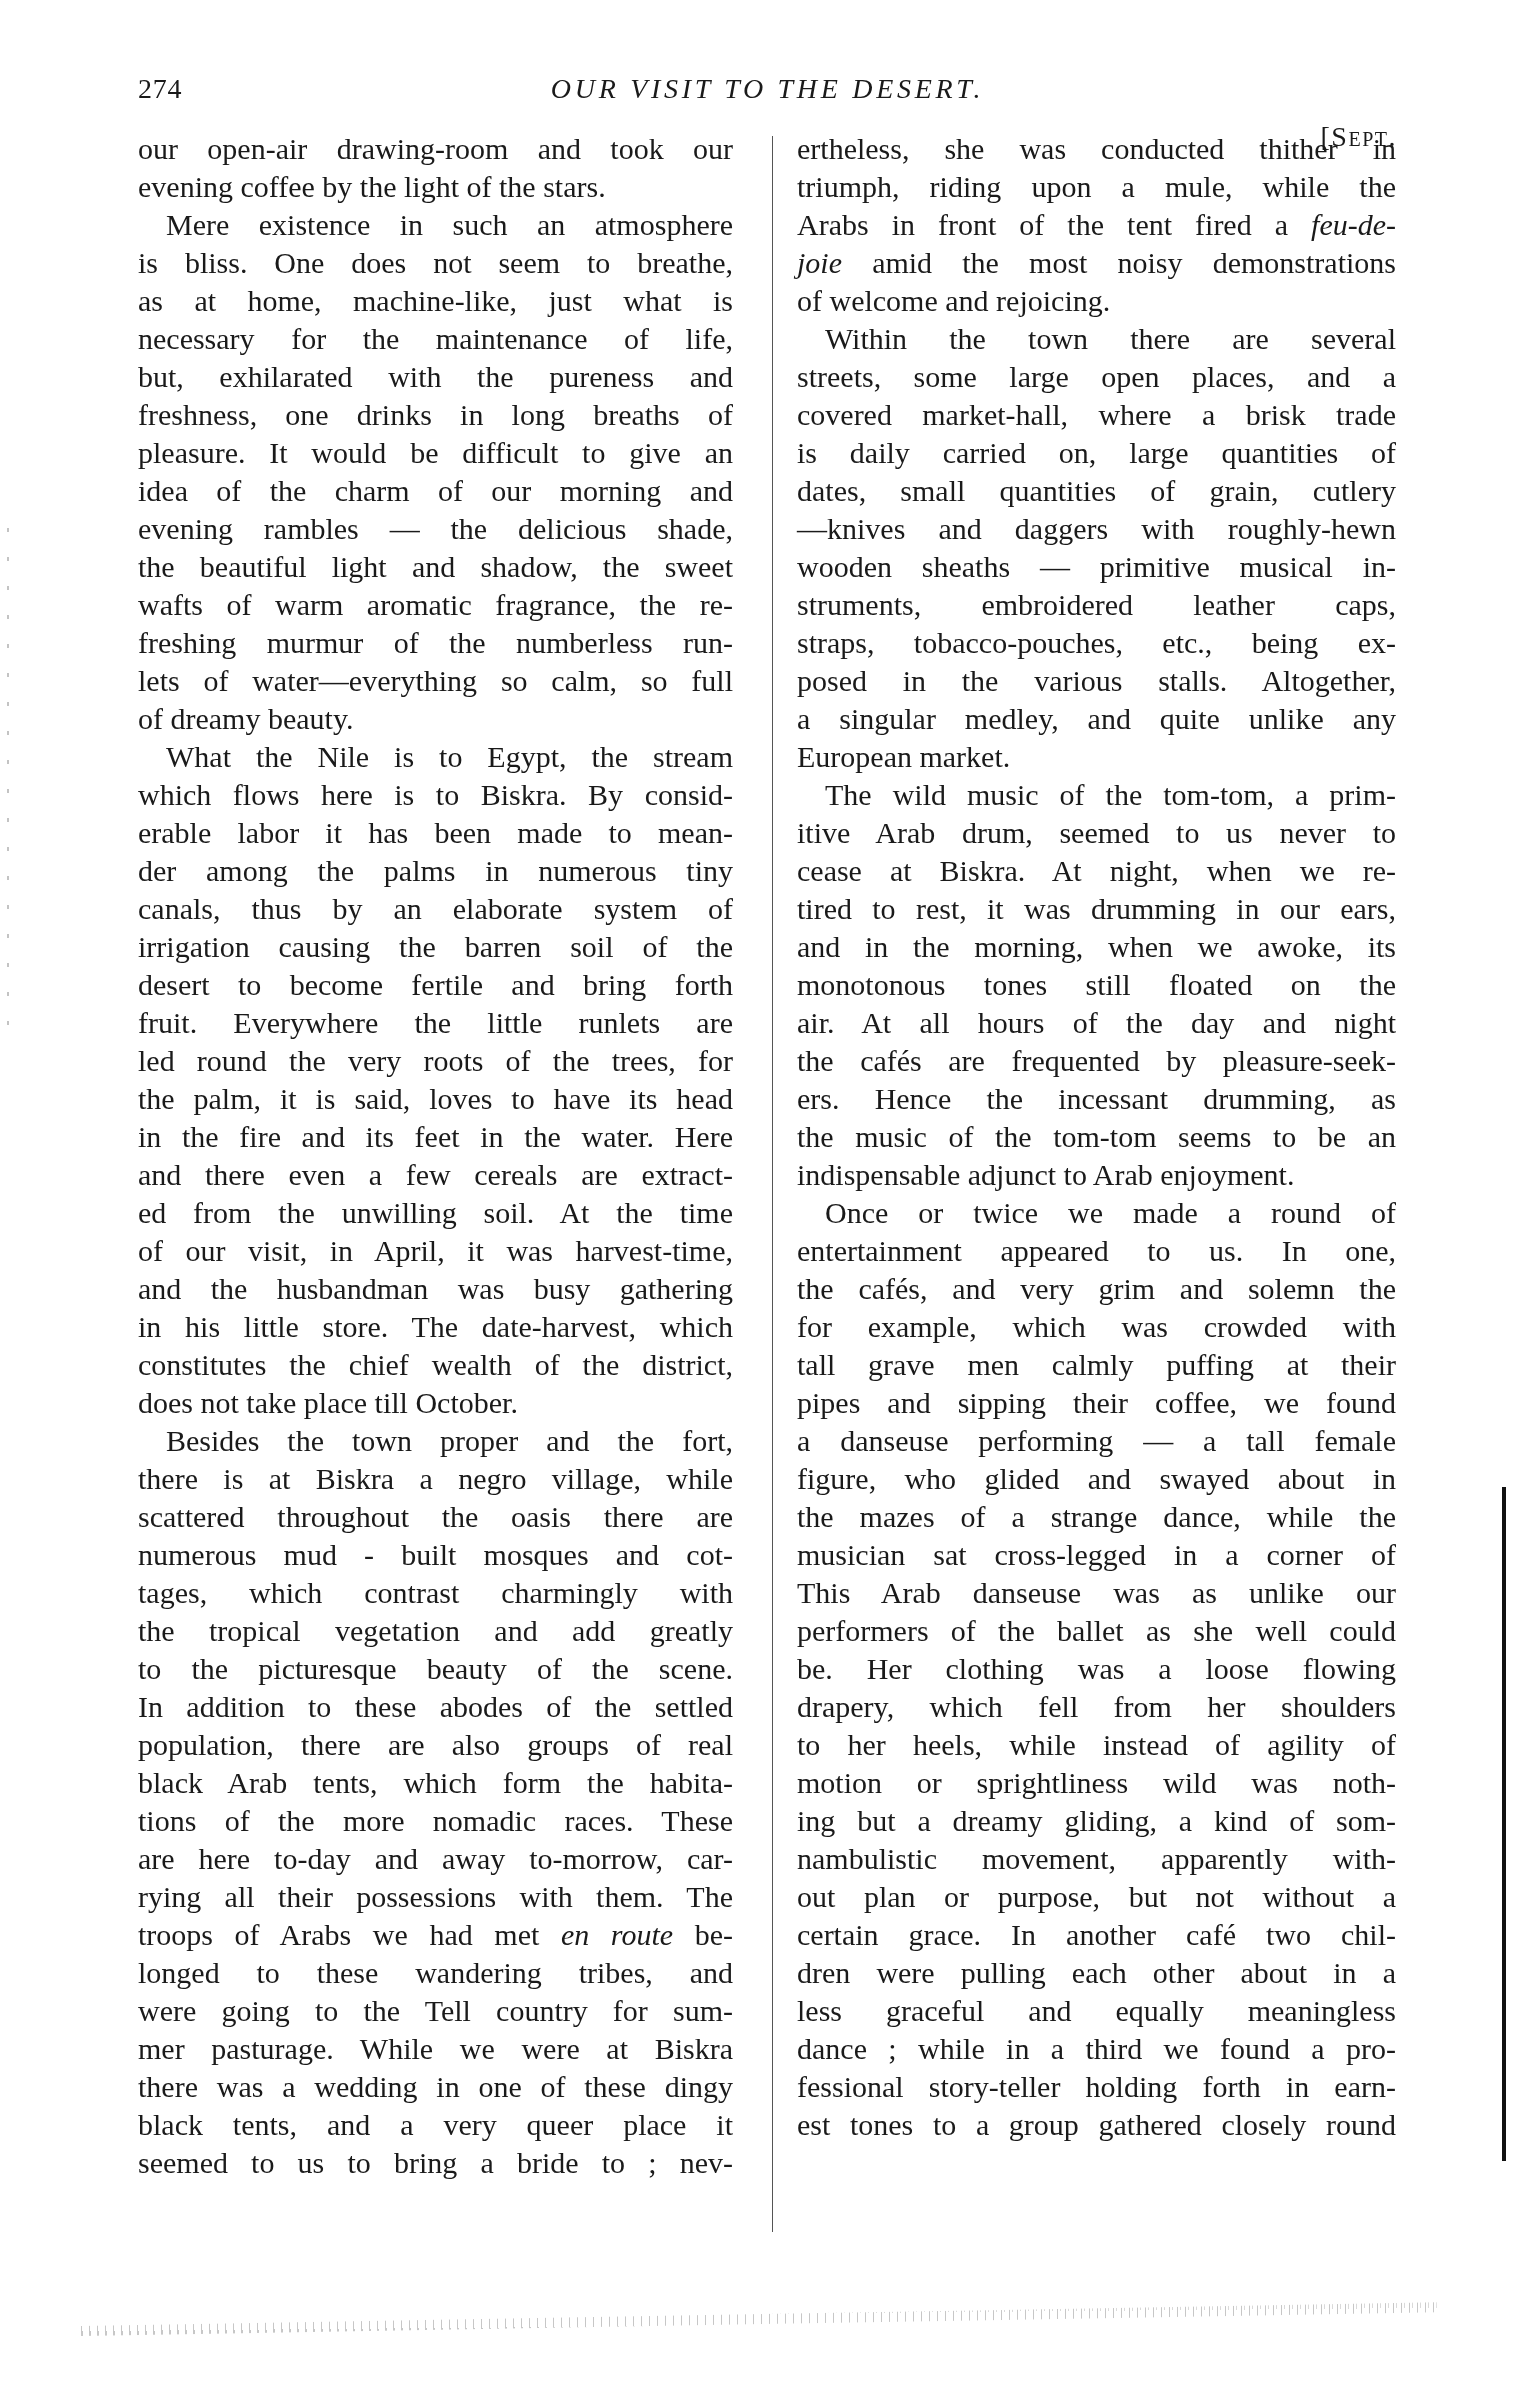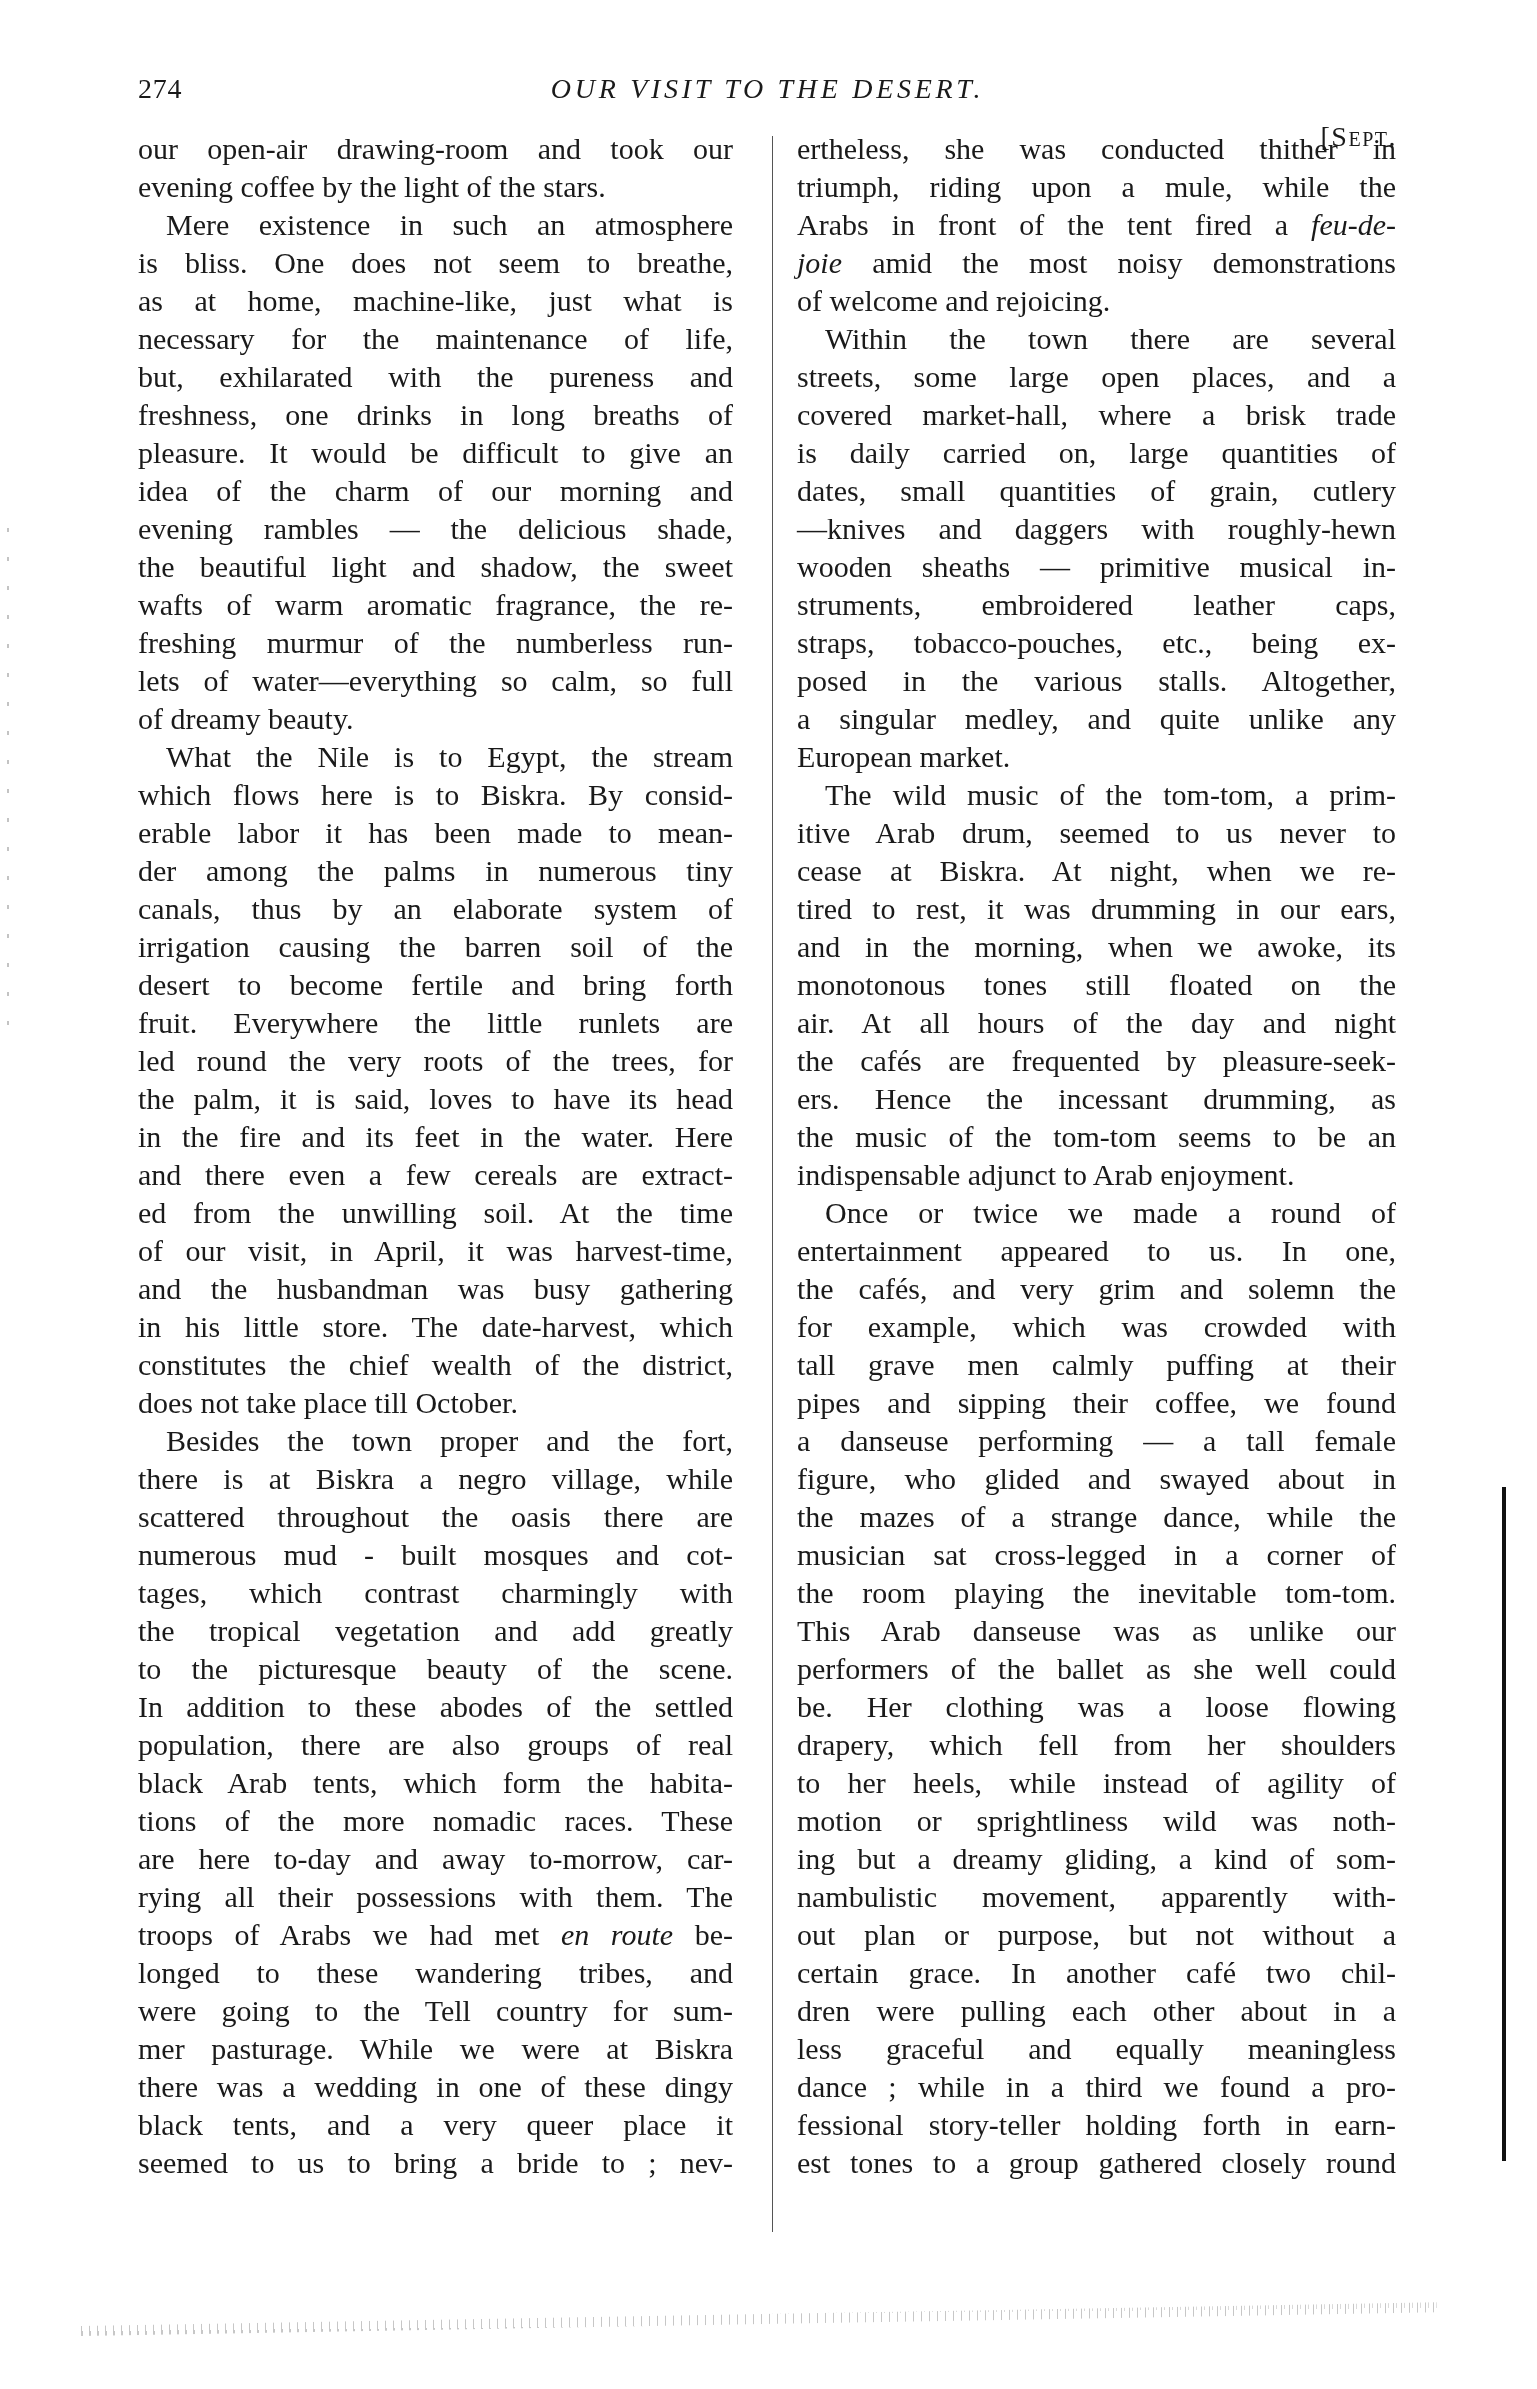--- a/index.html
+++ b/index.html
@@ -128,21 +128,20 @@
     <span class="line indent">Once or twice we made a round of</span>
     <span class="line">entertainment appeared to us.  In one,</span>
     <span class="line">the cafés, and very grim and solemn the</span>
     <span class="line">for example, which was crowded with</span>
     <span class="line">tall grave men calmly puffing at their</span>
     <span class="line">pipes and sipping their coffee, we found</span>
     <span class="line">a danseuse performing — a tall female</span>
     <span class="line">figure, who glided and swayed about in</span>
     <span class="line">the mazes of a strange dance, while the</span>
     <span class="line">musician sat cross-legged in a corner of</span>
-    <span class="line">the room playing the inevitable tom-tom.</span>
     <span class="line">This Arab danseuse was as unlike our</span>
     <span class="line">performers of the ballet as she well could</span>
     <span class="line">be.  Her clothing was a loose flowing</span>
     <span class="line">drapery, which fell from her shoulders</span>
     <span class="line">to her heels, while instead of agility of</span>
     <span class="line">motion or sprightliness wild was noth-</span>
     <span class="line">ing but a dreamy gliding, a kind of som-</span>
     <span class="line">nambulistic movement, apparently with-</span>
     <span class="line">out plan or purpose, but not without a</span>
     <span class="line">certain grace.  In another café two chil-</span>

